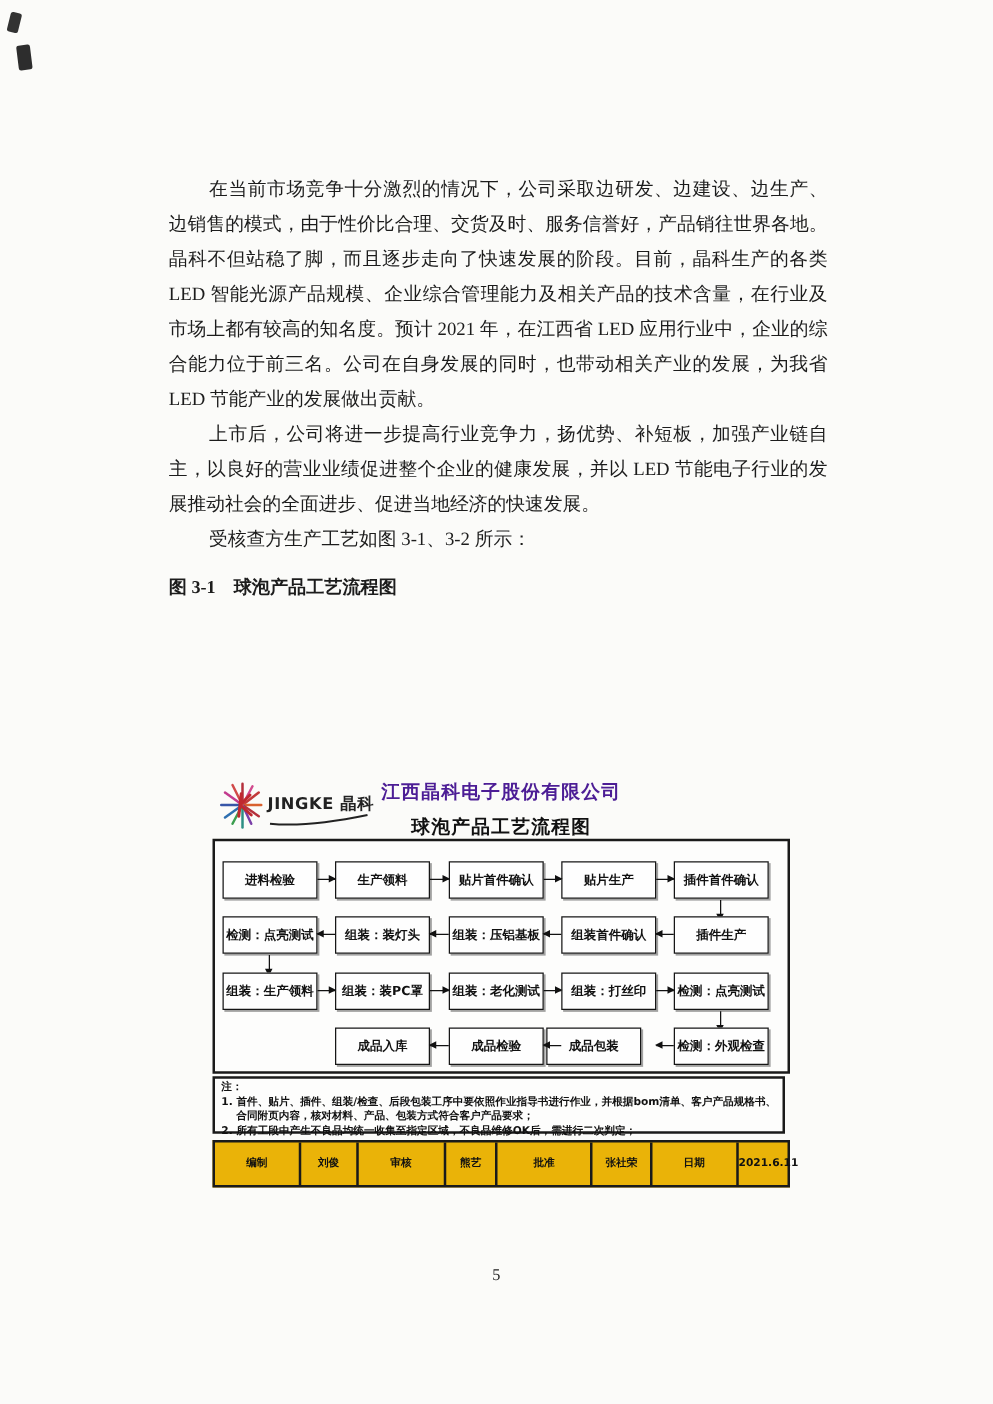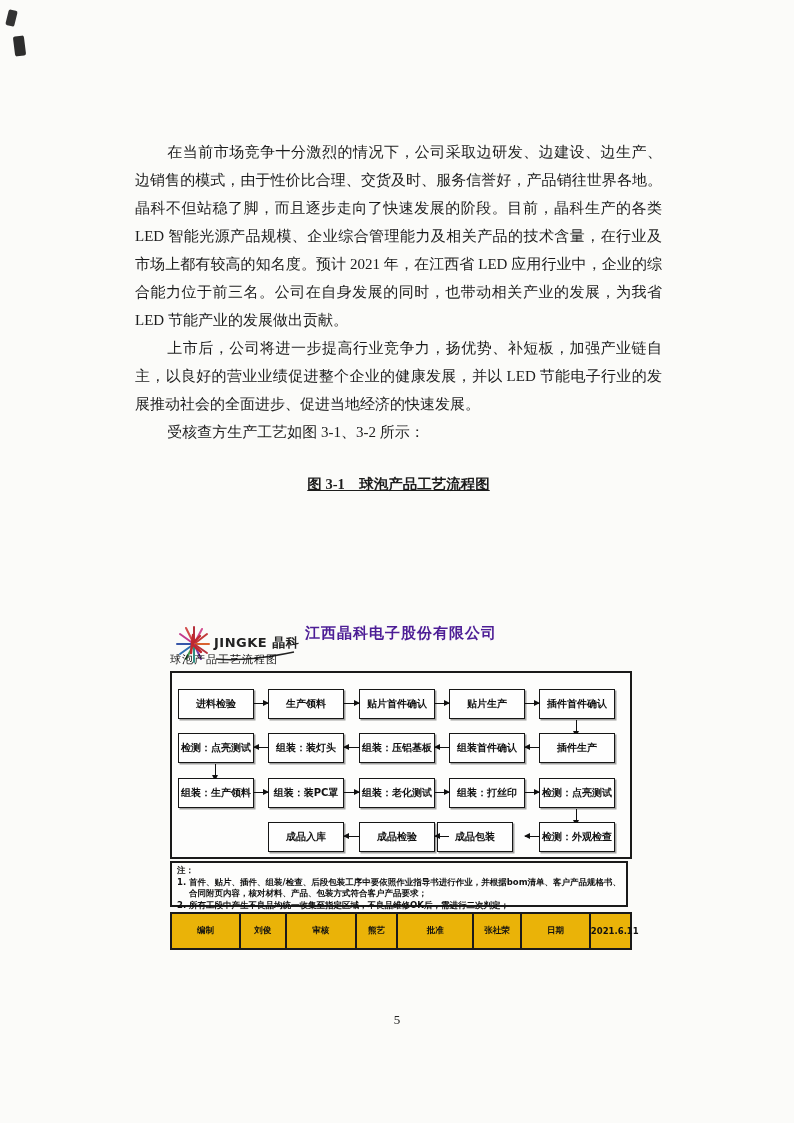--- a/index.html
+++ b/index.html
@@ -15,46 +15,45 @@
   .a1{left:7px;top:10px;width:9px;height:16px;transform:rotate(14deg);}
   .a2{left:14px;top:36px;width:11px;height:20px;transform:rotate(-7deg);background:#2d2d2d;}
 
   
   .textcol{
     position:absolute;left:135px;top:138px;width:527px;
     font-size:15px;line-height:28px;text-align:justify;
   }
   .textcol p{margin:0;text-indent:2.15em;}
   .fig-caption{
-    margin-top:24px;text-align:center;text-indent:0 !important;
+    margin-top:10px;text-align:left;text-indent:0 !important;
     font-weight:bold;font-size:14.5px;
     font-family:"Liberation Serif","DejaVu Serif",serif;
-    text-decoration:underline;
   }
 
   
   .figure{
     position:absolute;left:170px;top:618px;width:462px;height:330px;
     font-family:"DejaVu Sans","Liberation Sans",sans-serif;
   }
   .fig-header{position:absolute;left:0;top:0;width:462px;height:53px;}
   .logo{position:absolute;left:2px;top:2px;width:130px;height:48px;}
   .logo svg{position:absolute;left:0;top:0;}
   .logo-text{
     position:absolute;left:42px;top:14px;
     font-weight:bold;font-size:13px;color:#222;letter-spacing:.5px;white-space:nowrap;
   }
   .logo-swoosh{left:40px !important;top:30px !important;}
   .fig-company{
     position:absolute;left:0;right:0;top:6px;text-align:center;
     font-weight:bold;font-size:15px;letter-spacing:1px;color:#4c1d95;
   }
   .fig-subtitle{
-    position:absolute;left:0;right:0;top:34px;
-    font-weight:normal;font-size:11px;letter-spacing:1px;color:#111;
+    position:absolute;left:0;right:0;top:34px;text-align:center;
+    font-weight:bold;font-size:15px;letter-spacing:1px;color:#111;
   }
 
   .flow{
     position:absolute;left:0;top:53px;width:458px;height:184px;
     border:2px solid #1a1a1a;background:#fdfdfc;
   }
   .fb{
     position:absolute;width:74px;height:28px;
     border:1.6px solid #161616;background:#fefefe;
     box-shadow:1.5px 1.5px 0 rgba(50,50,50,.45);

